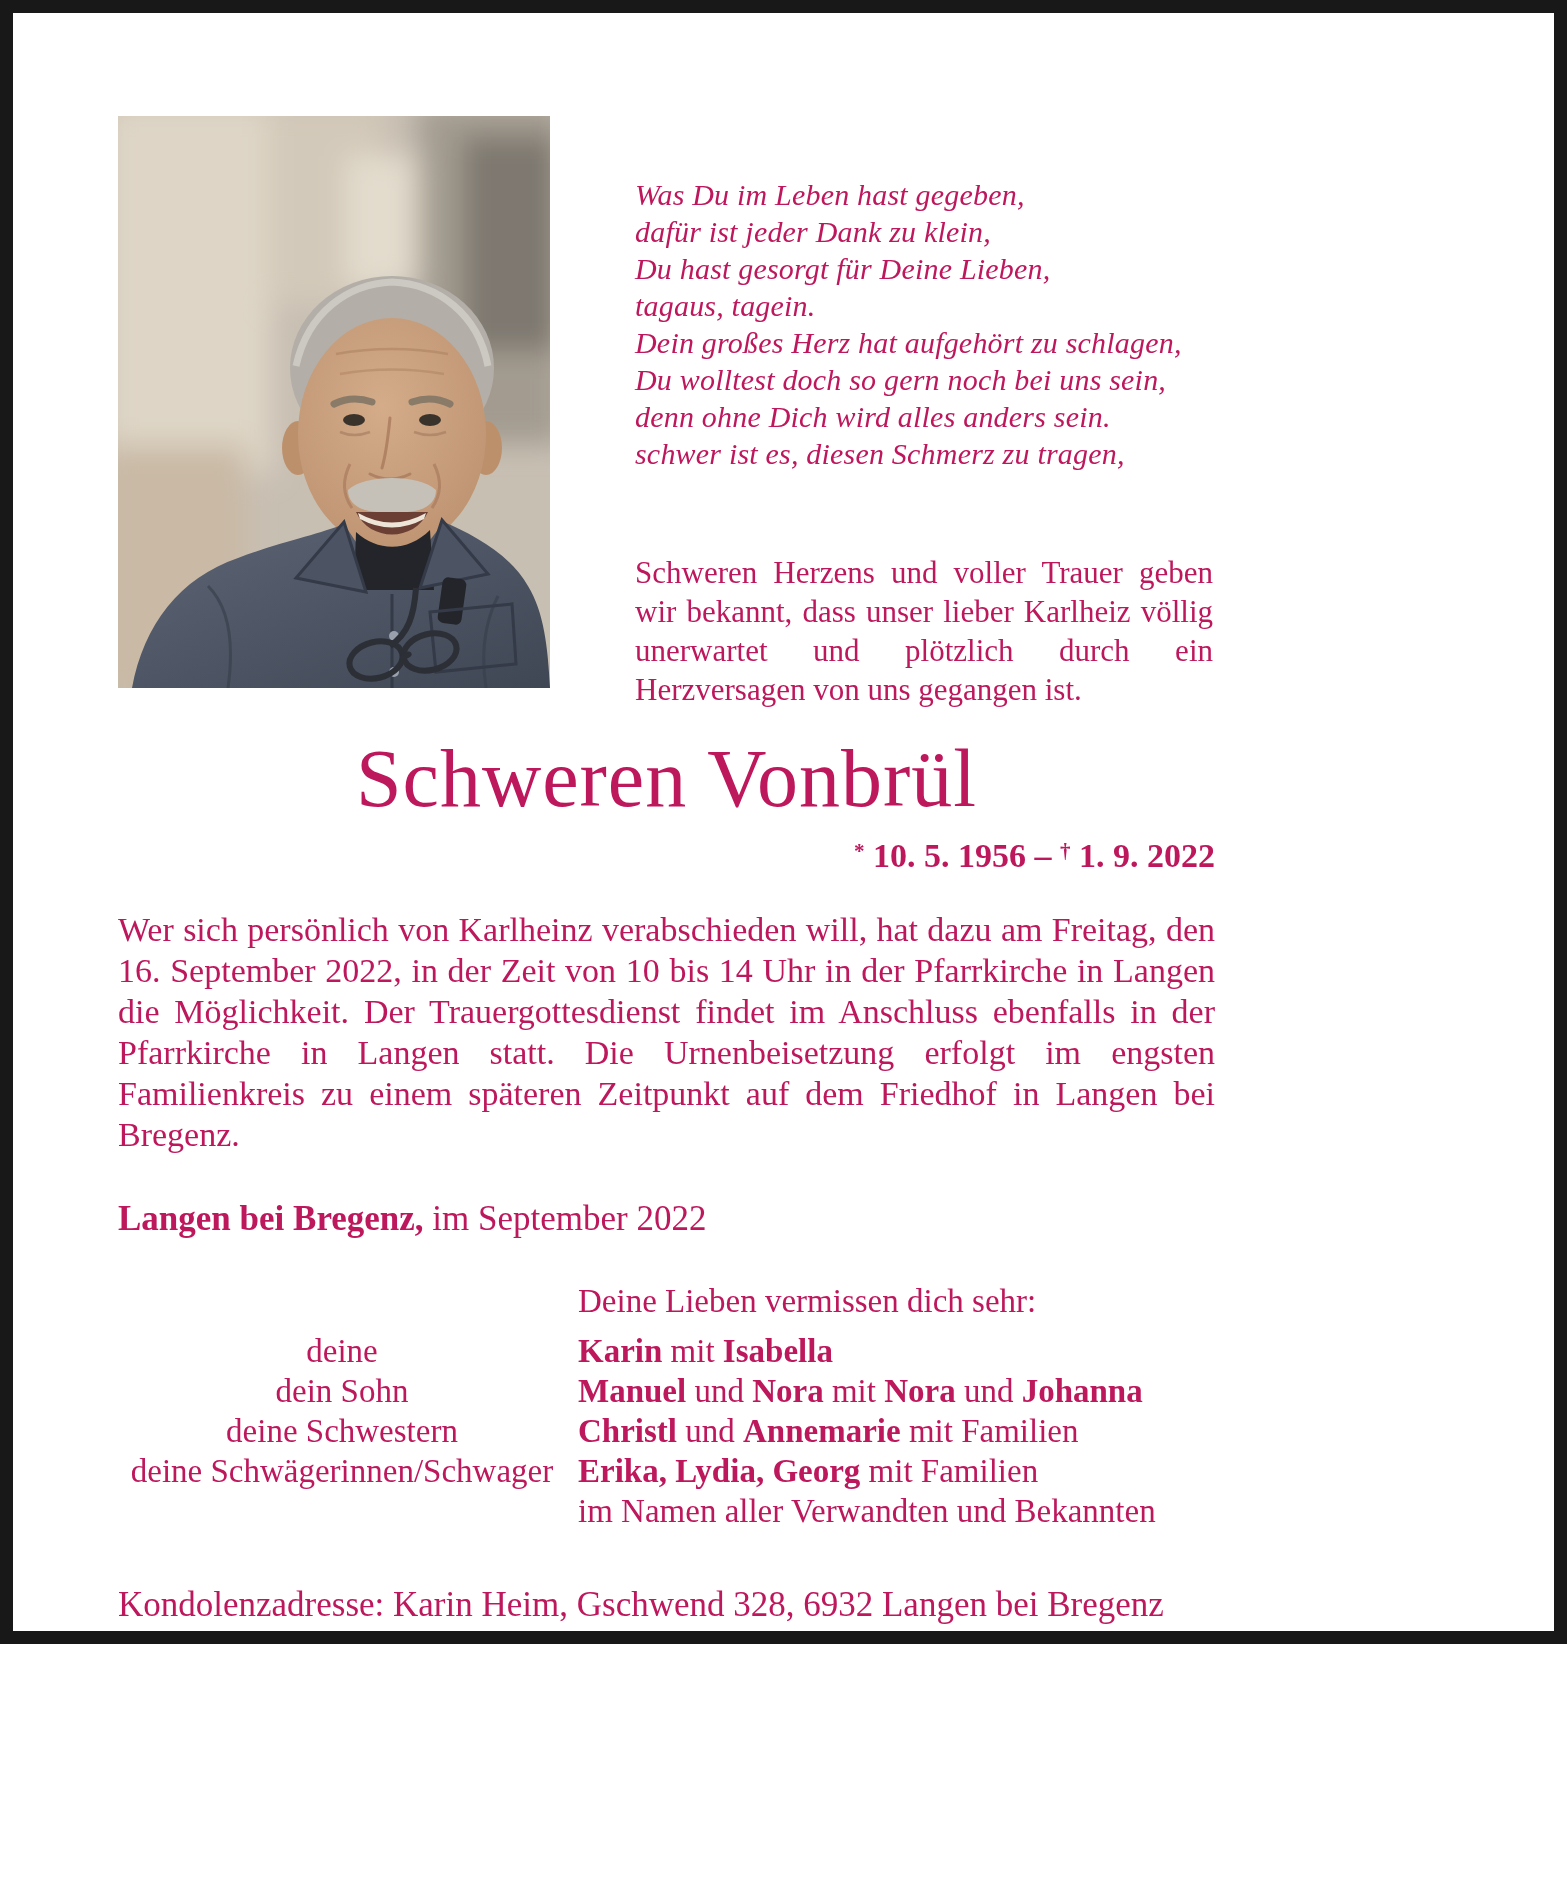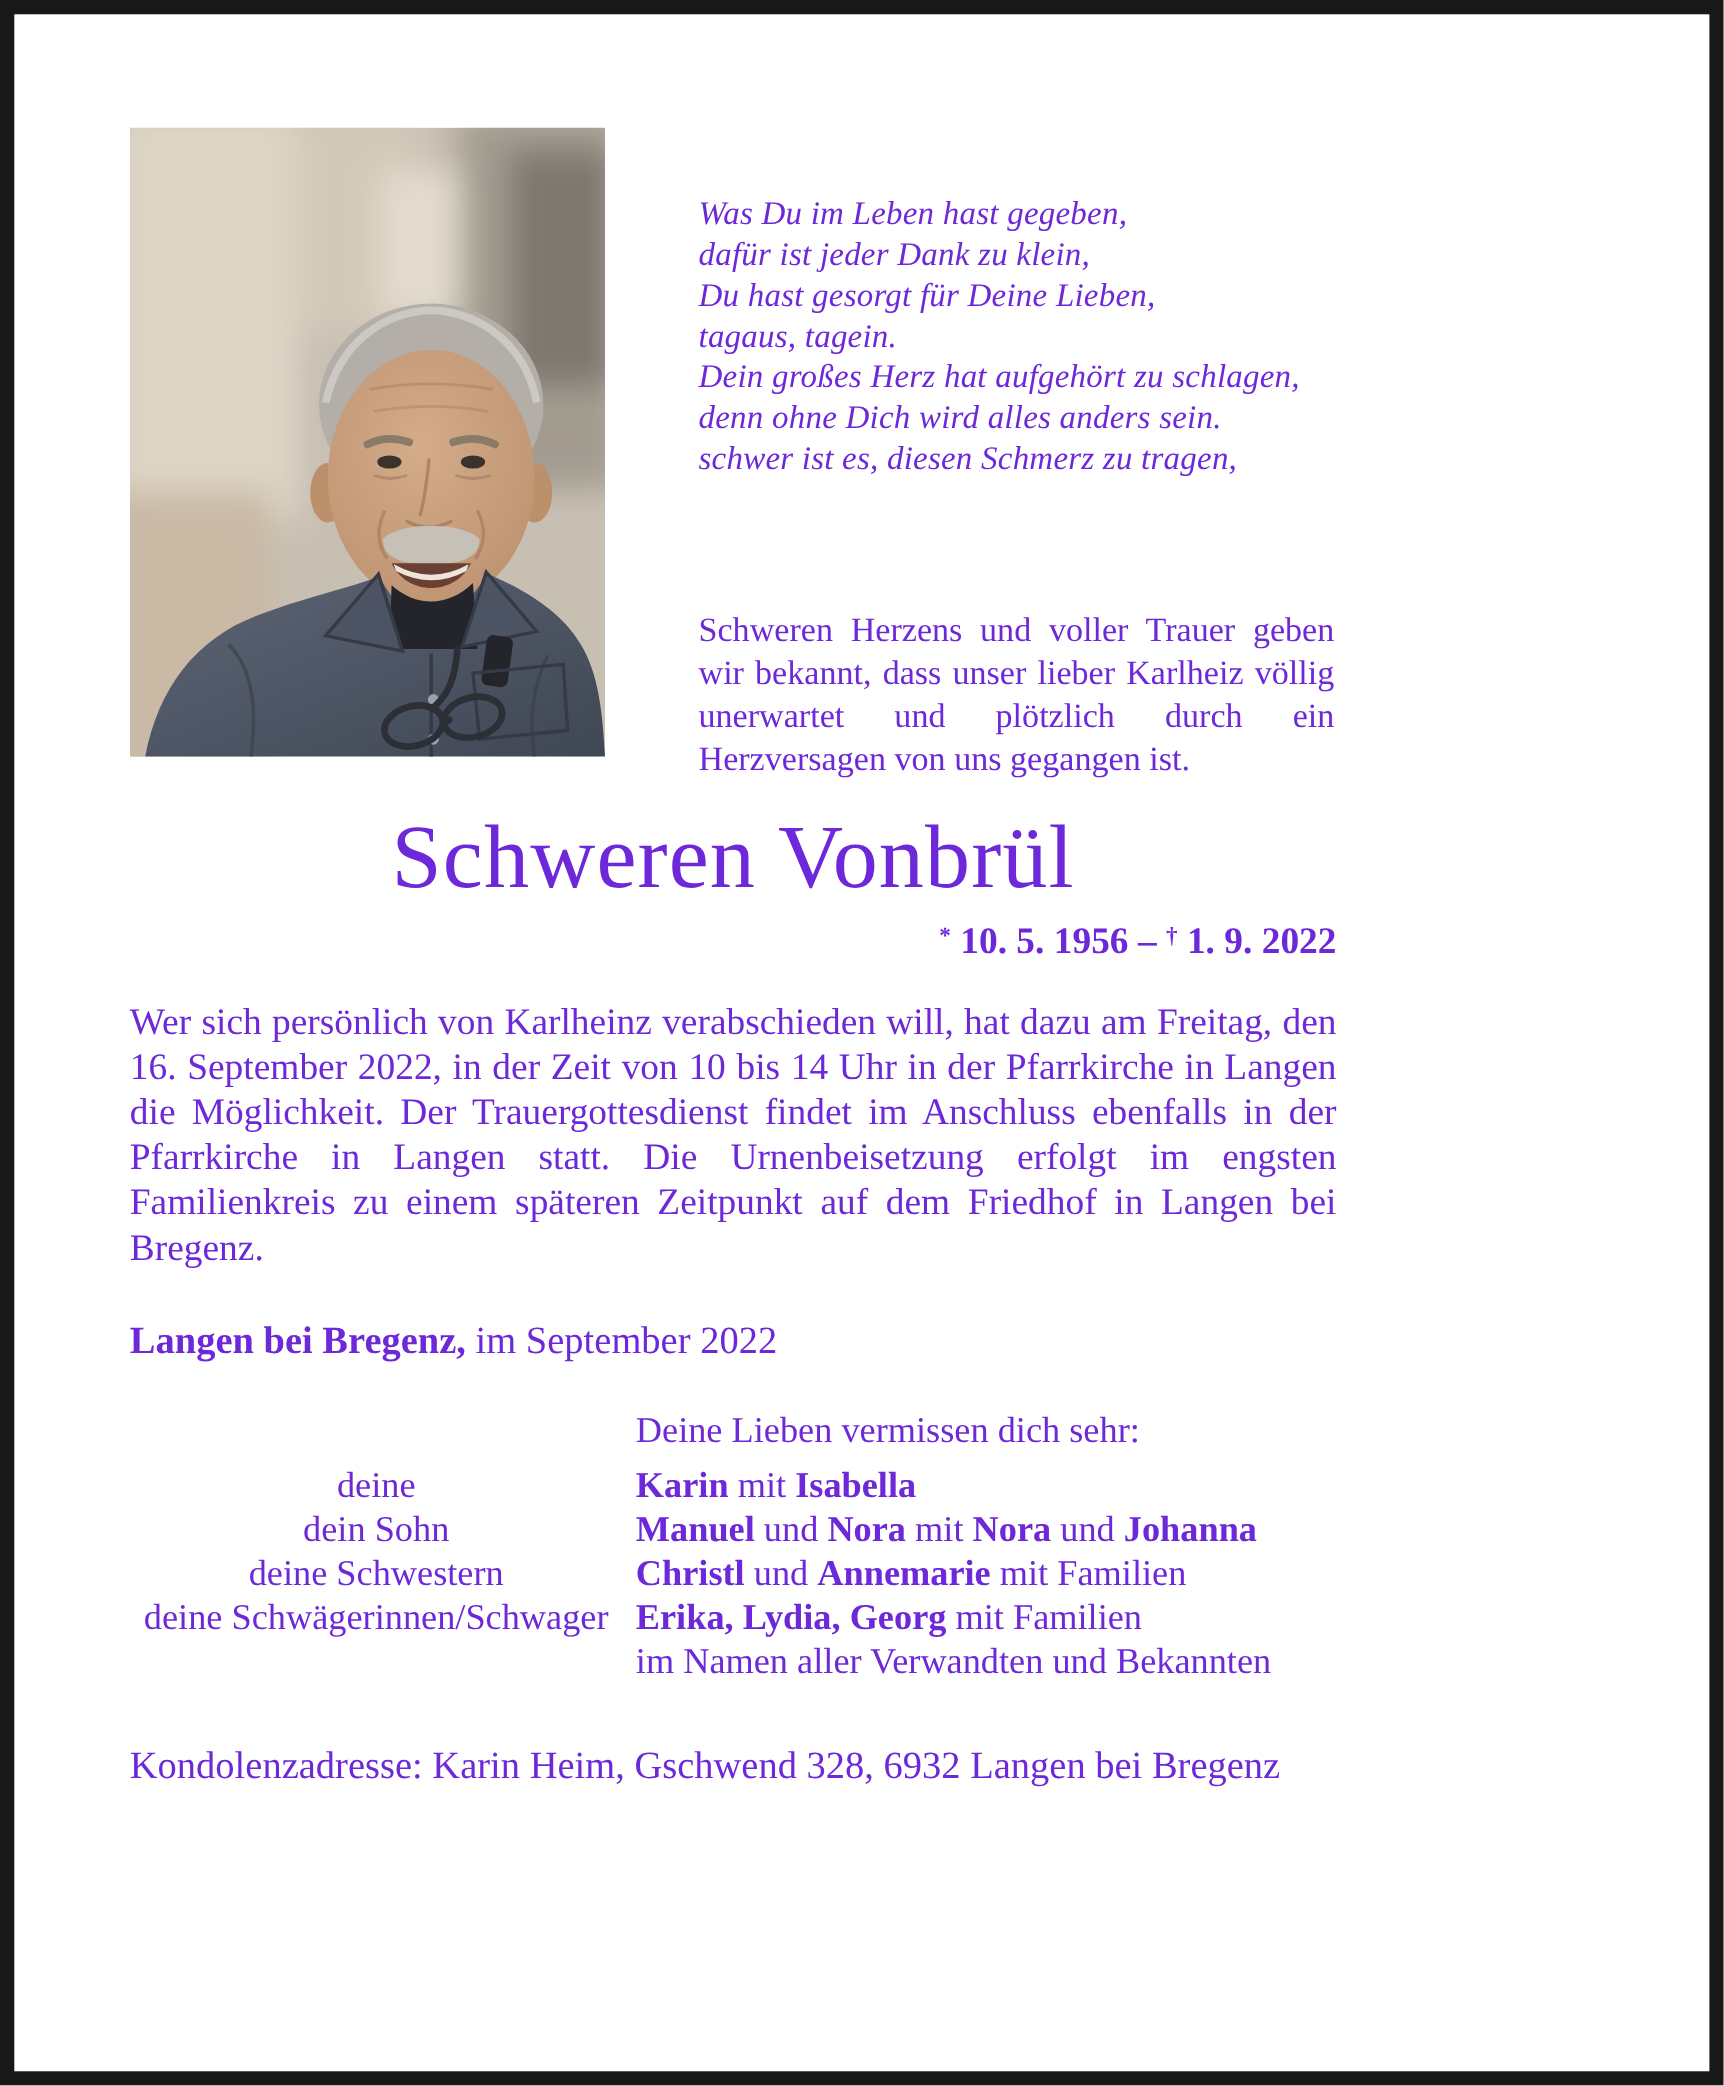--- a/index.html
+++ b/index.html
@@ -1,24 +1,24 @@
 <!DOCTYPE html>
 <html lang="de"><head>
 <meta charset="utf-8">
 <style>
   * { box-sizing: border-box; }
   html, body { margin: 0; padding: 0; background: #ffffff; }
   .page {
     position: relative;
     width: 1567px;
-    height: 1896px;
+    height: 1644px;
     background: #ffffff;
     border: 13px solid #181818;
     font-family: "Liberation Serif", "DejaVu Serif", serif;
-    color: #6d28d9;
+    color: #be185d;
     overflow: hidden;
   }
 
   
   .photo {
     position: absolute;
     left: 105px;
     top: 103px;
     width: 432px;
     height: 572px;
@@ -195,20 +195,21 @@
       </g>
     </svg>
   </div>
 
   <div class="poem">
     <div>Was Du im Leben hast gegeben,</div>
     <div>dafür ist jeder Dank zu klein,</div>
     <div>Du hast gesorgt für Deine Lieben,</div>
     <div>tagaus, tagein.</div>
     <div>Dein großes Herz hat aufgehört zu schlagen,</div>
+    <div>Du wolltest doch so gern noch bei uns sein,</div>
     <div>denn ohne Dich wird alles anders sein.</div>
     <div>schwer ist es, diesen Schmerz zu tragen,</div>
   </div>
 
   <div class="announce">Schweren Herzens und voller Trauer geben wir bekannt, dass unser lieber Karlheiz völlig unerwartet und plötzlich durch ein Herzversagen von uns gegangen ist.</div>
 
   <div class="lower">
 
     <div class="name">Schweren Vonbrül</div>
 

